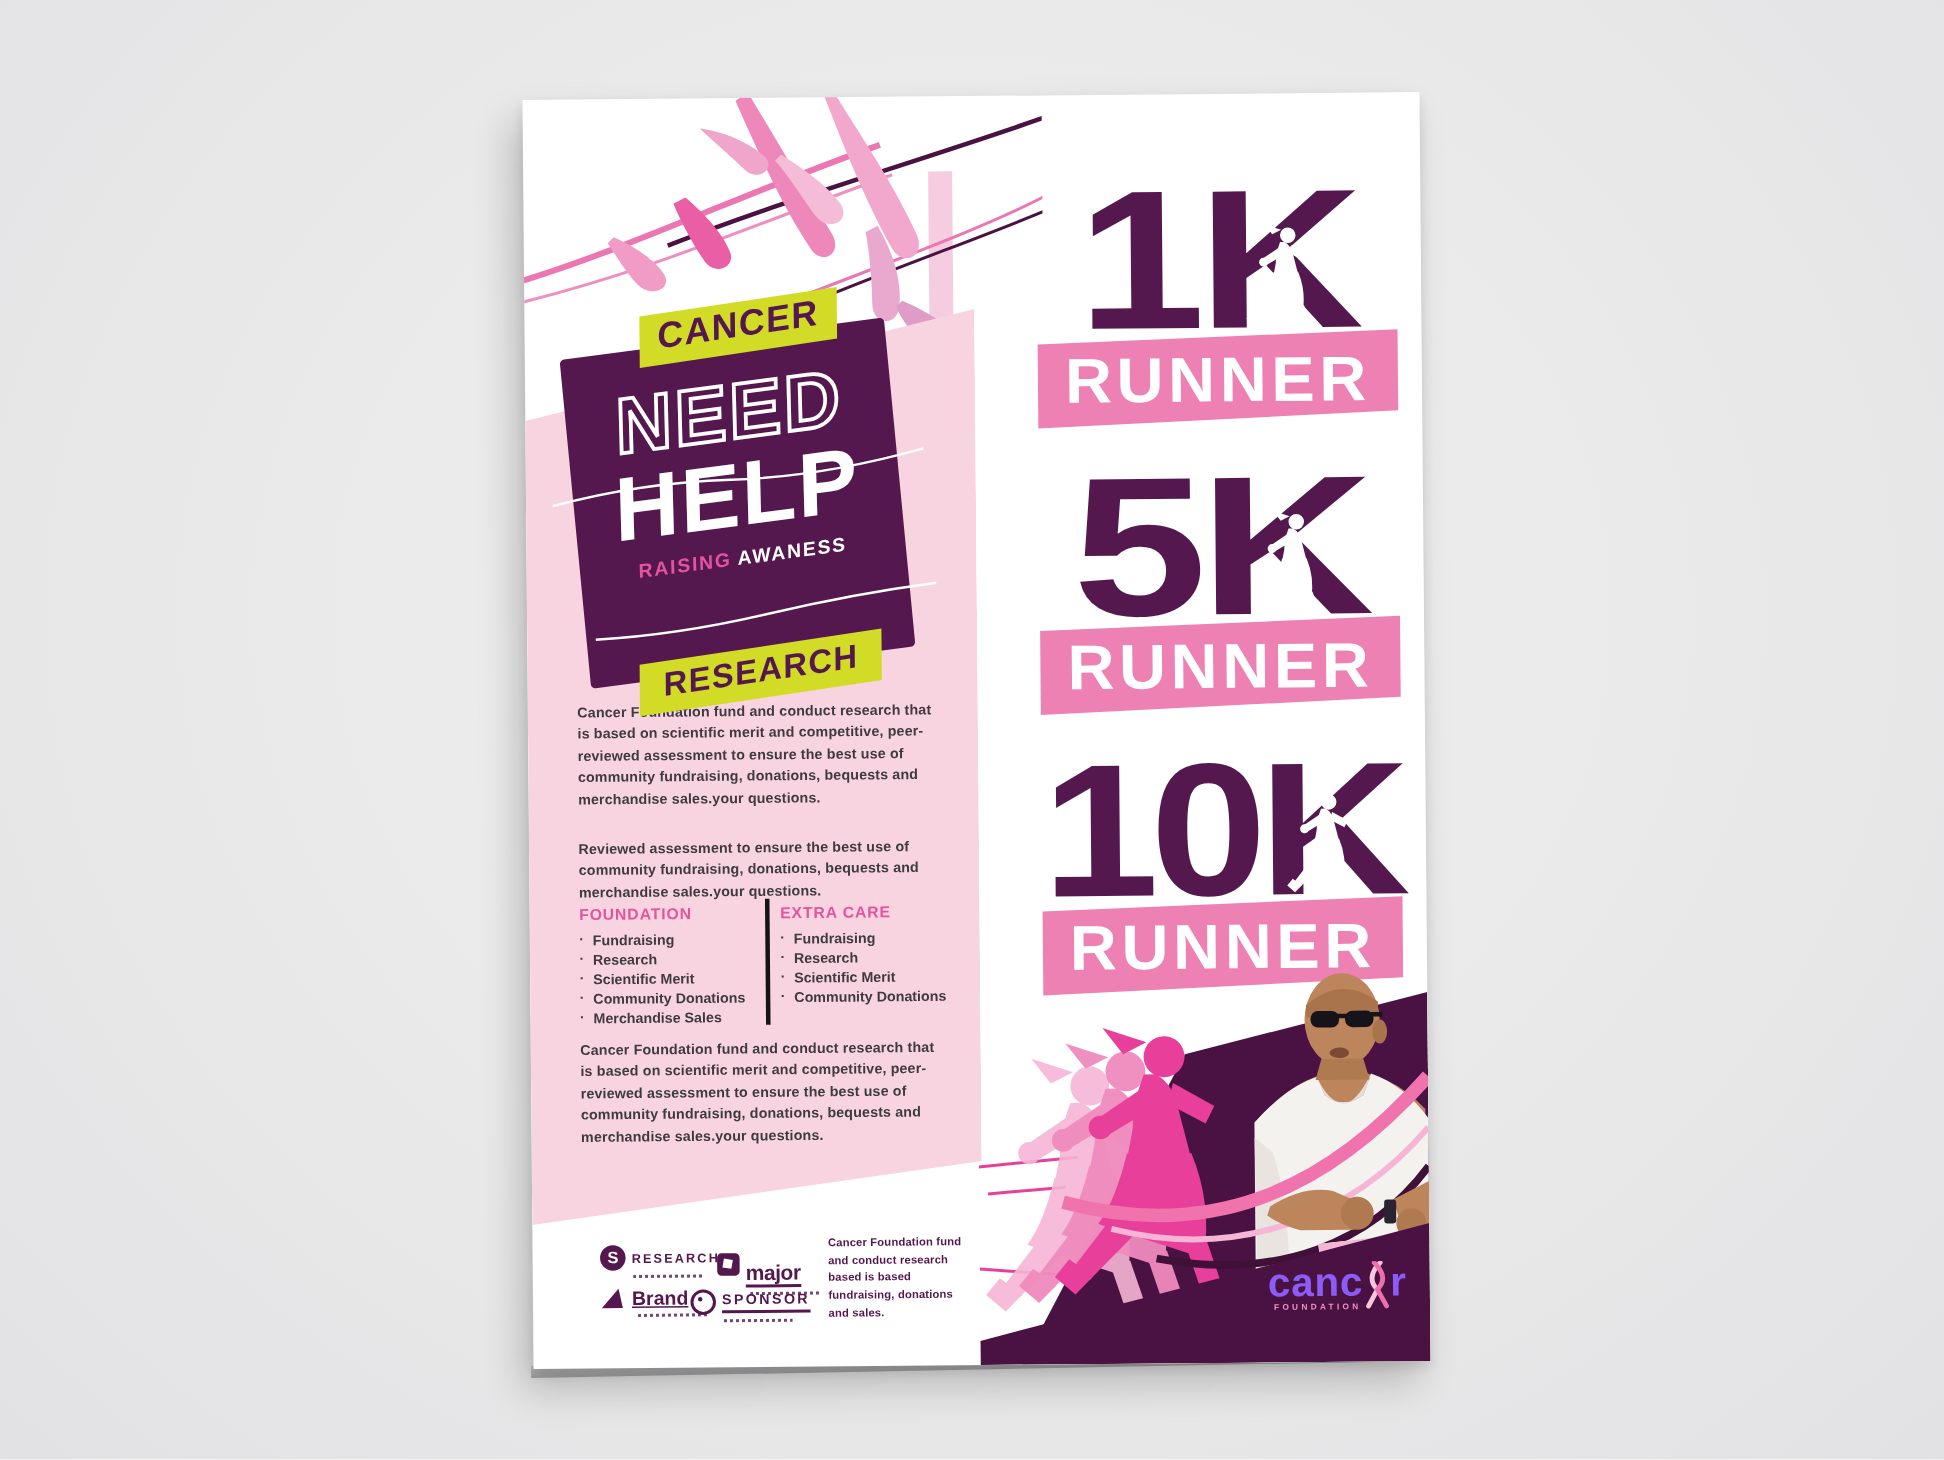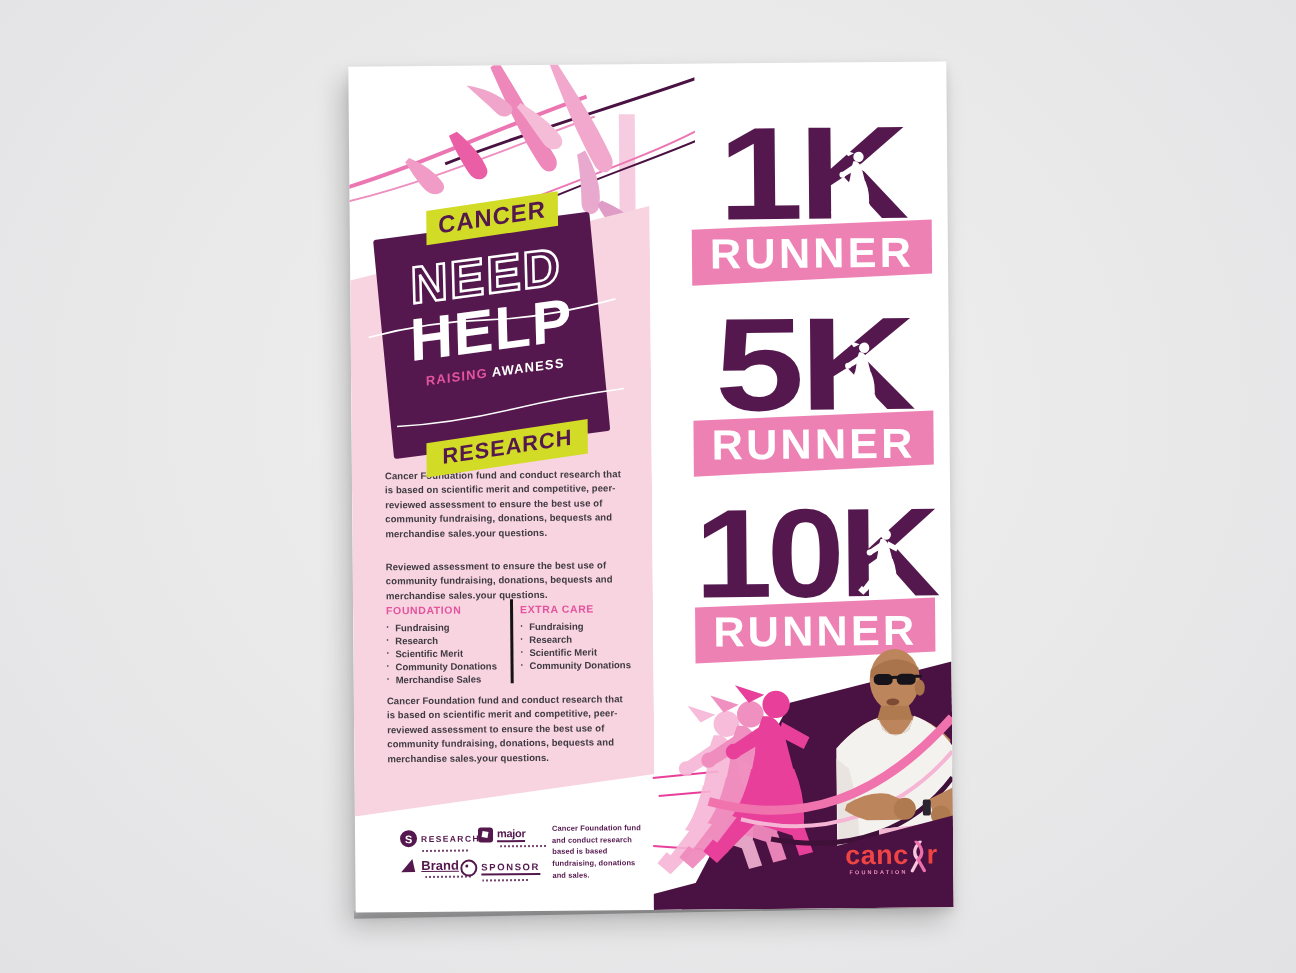--- a/index.html
+++ b/index.html
@@ -86,35 +86,35 @@
   .l-brand{left:5px;top:30px;}
   .l-sponsor{left:62px;top:32px;}
   .glyph-circle{width:17px;height:17px;border-radius:50%;background:#54184e;color:#fff;
     display:flex;align-items:center;justify-content:center;font-size:11px;font-weight:900;}
   .glyph-square{width:15px;height:15px;border-radius:3px;background:#54184e;position:relative;}
   .glyph-square::after{content:"";position:absolute;left:4px;top:4px;width:6px;height:6px;background:#fff;transform:rotate(10deg);}
   .glyph-tri{width:0;height:0;border-left:7px solid transparent;border-right:7px solid transparent;border-bottom:13px solid #54184e;transform:skewX(-18deg);}
   .glyph-target{width:13px;height:13px;border-radius:50%;border:2.5px solid #54184e;position:relative;}
   .glyph-target::after{content:"";position:absolute;left:3px;top:3px;width:3px;height:3px;border-radius:50%;background:#54184e;}
   .lw-caps{font-size:8.5px;font-weight:900;letter-spacing:1.4px;}
-  .lw-lower{font-size:11px;font-weight:900;letter-spacing:-.3px;border-bottom:2px solid #54184e;line-height:1;padding-bottom:1px;}
+  .lw-lower{font-size:14px;font-weight:900;letter-spacing:-.3px;border-bottom:2px solid #54184e;line-height:1;padding-bottom:1px;margin-top:14px;}
   .lw-brand{font-size:13px;font-weight:900;text-decoration:underline;}
   .lw-caps2{font-size:9.5px;font-weight:900;letter-spacing:1.6px;border-bottom:2px solid #54184e;padding-bottom:1px;}
   .sponsor-note{position:absolute;left:197px;top:758px;width:96px;
     font-size:7.5px;font-weight:800;line-height:1.55;color:#54184e;letter-spacing:.1px;}
   
   .race{position:absolute;left:334px;width:256px;height:172px;}
   .race-1{top:56px;}
   .race-2{top:247px;}
   .race-3{top:434px;}
   
   .illus-top{position:absolute;left:0;top:0;width:346px;height:192px;}
   .collage{position:absolute;left:298px;top:586px;width:300px;height:260px;}
   .brand-logo{position:absolute;left:192px;top:194px;width:104px;display:flex;align-items:flex-start;}
-  .brand-word{color:#ef4444;font-size:27px;font-weight:800;letter-spacing:.5px;line-height:1;}
+  .brand-word{color:#8b5cf6;font-size:27px;font-weight:800;letter-spacing:.5px;line-height:1;}
   .brand-sub{position:absolute;left:4px;top:27px;font-size:5.5px;font-weight:700;letter-spacing:2.2px;color:#f291c0;}
   .ribbon-wrap{margin:0 0px;position:relative;top:-1px;}
   .hidden-defs{position:absolute;width:0;height:0;overflow:hidden;}
 </style>
 </head>
 <body>
 
 <svg class="hidden-defs" aria-hidden="true">
   <defs>
     <g id="sil-runner">

